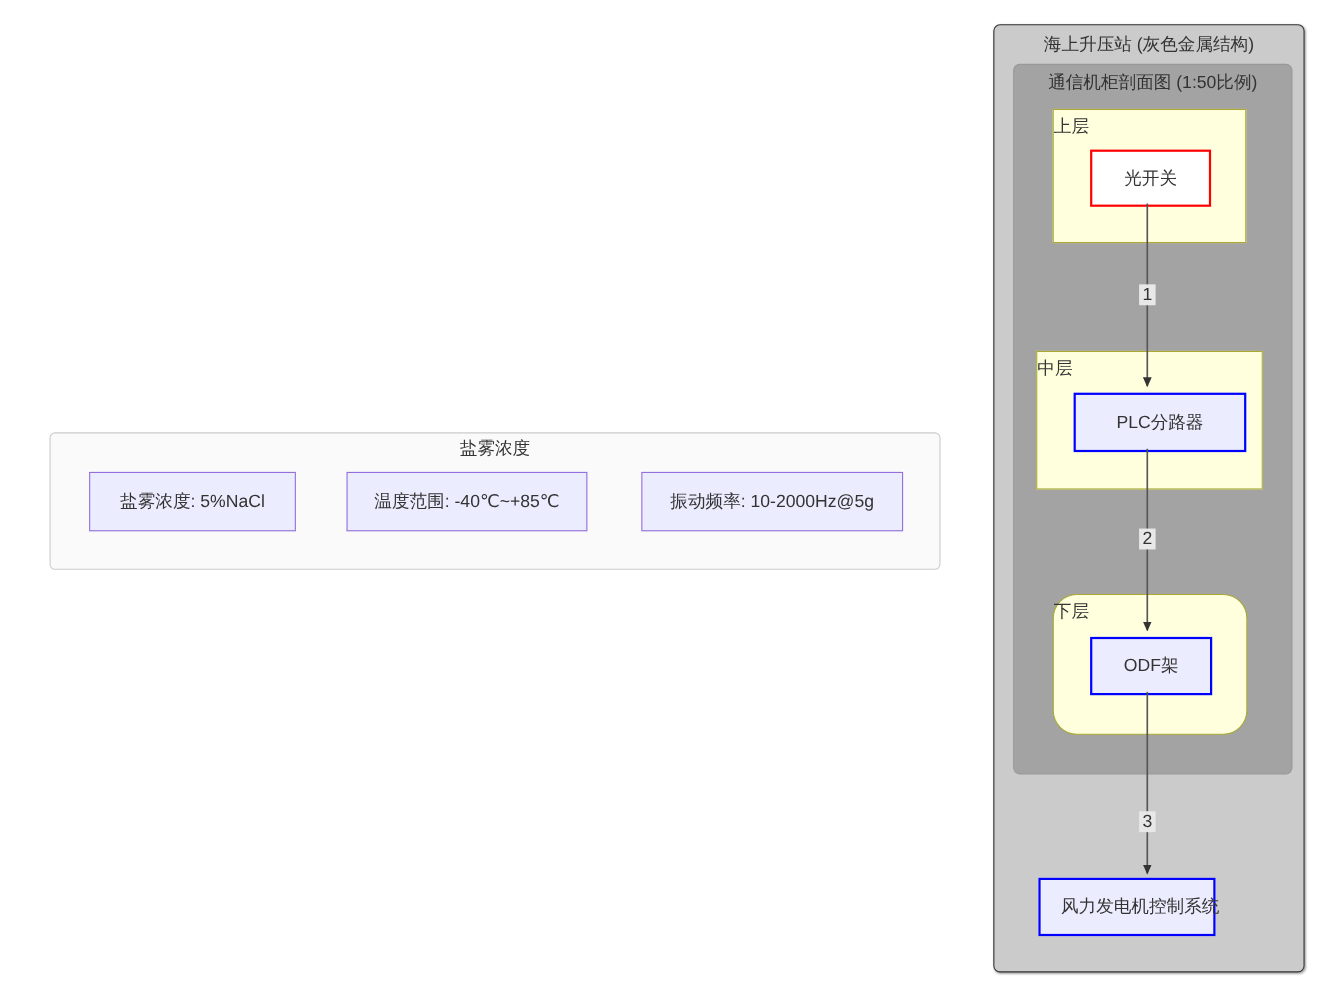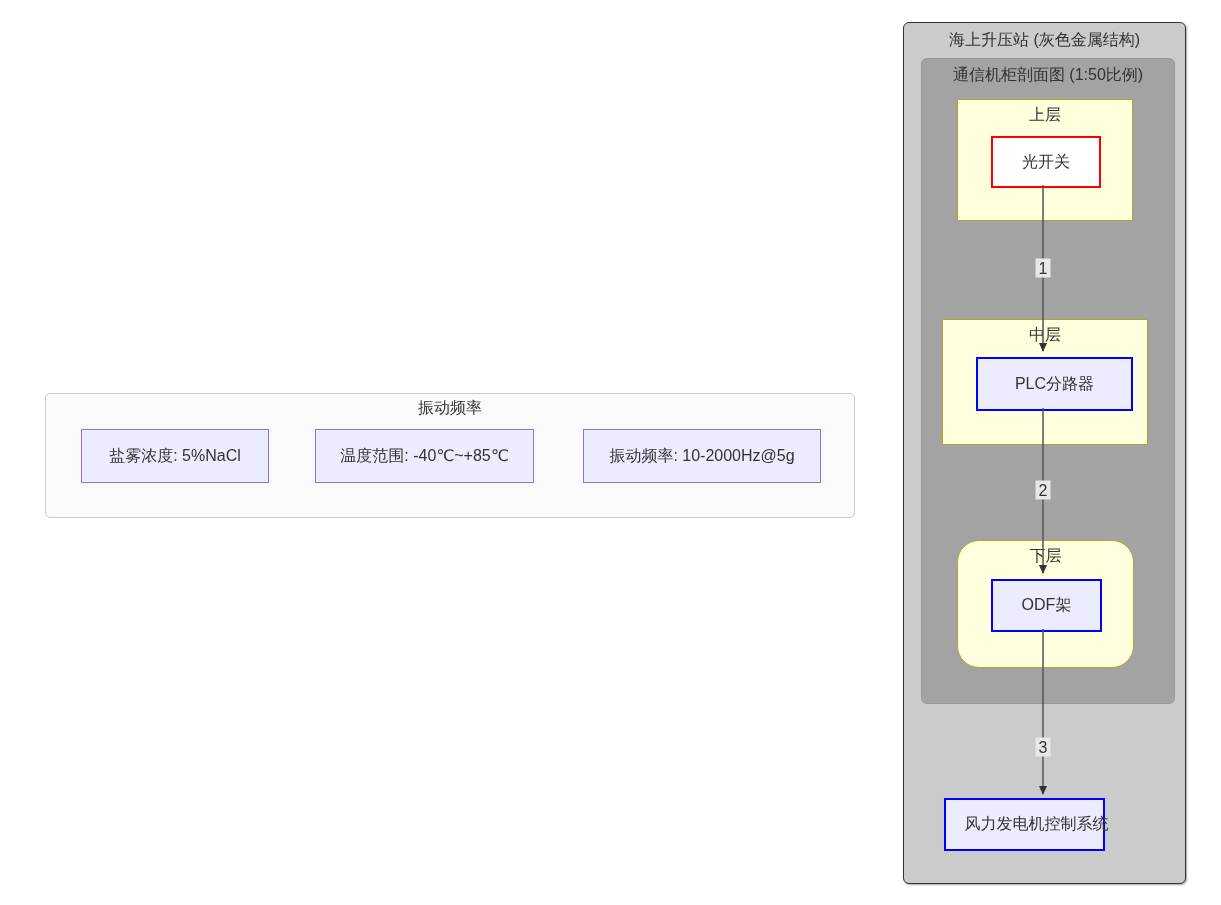--- a/index.html
+++ b/index.html
@@ -58,21 +58,21 @@
     position: absolute; top: 6px; left: 0; width: 100%;
     text-align: center; white-space: nowrap;
   }
   .layer {
     position: absolute;
     background: #ffffde;
     border: 1px solid #aaaa33;
   }
   .layer-title {
     position: absolute; top: 5px; left: 0; width: 100%;
-    text-align: center;
+    text-align: left;
   }
   .layer-top { left: 35px; top: 40px;  width: 176px; height: 122px; }
   .layer-mid { left: 20px; top: 260px; width: 206px; height: 126px; }
   .layer-bot { left: 35px; top: 481px; width: 177px; height: 128px; border-radius: 22px; }
 
   .node {
     position: absolute;
     background: #ececff;
     border: 2px solid #0000ff;
     display: flex; align-items: center; justify-content: center;
@@ -100,21 +100,21 @@
   .edge-label-1 { left: 1043px; top: 268px; }
   .edge-label-2 { left: 1043px; top: 490px; }
   .edge-label-3 { left: 1043px; top: 747px; }
 </style>
 </head>
 <body>
 
 <div>
 
   <div class="abs env-cluster">
-    <div class="env-title">振动频率</div>
+    <div class="env-title">盐雾浓度</div>
     <div class="env-item env-item-1">盐雾浓度: 5%NaCl</div>
     <div class="env-item env-item-2">温度范围: -40℃~+85℃</div>
     <div class="env-item env-item-3">振动频率: 10-2000Hz@5g</div>
   </div>
 
   <div class="abs station-cluster">
     <div class="station-title">海上升压站 (灰色金属结构)</div>
 
     <div class="cabinet-cluster">
       <div class="cabinet-title">通信机柜剖面图 (1:50比例)</div>

